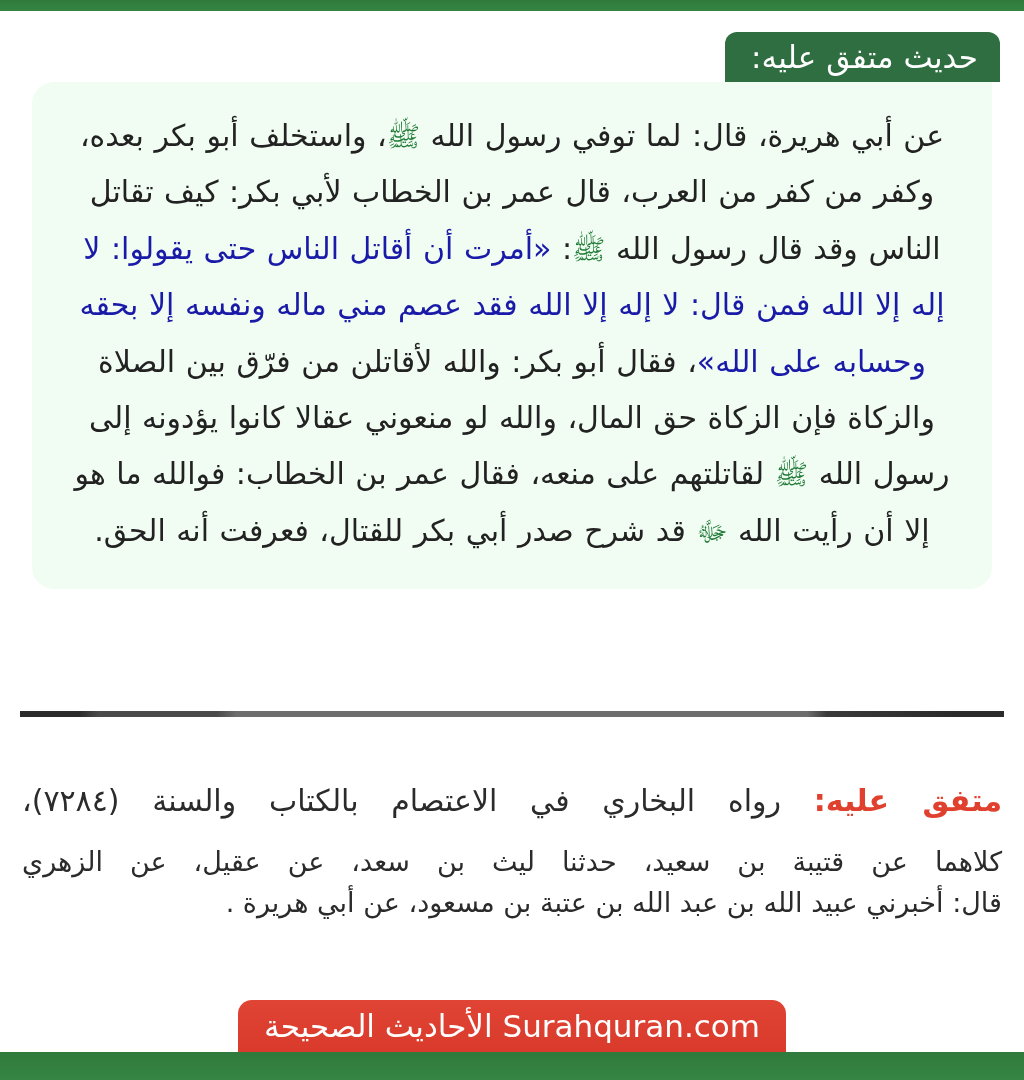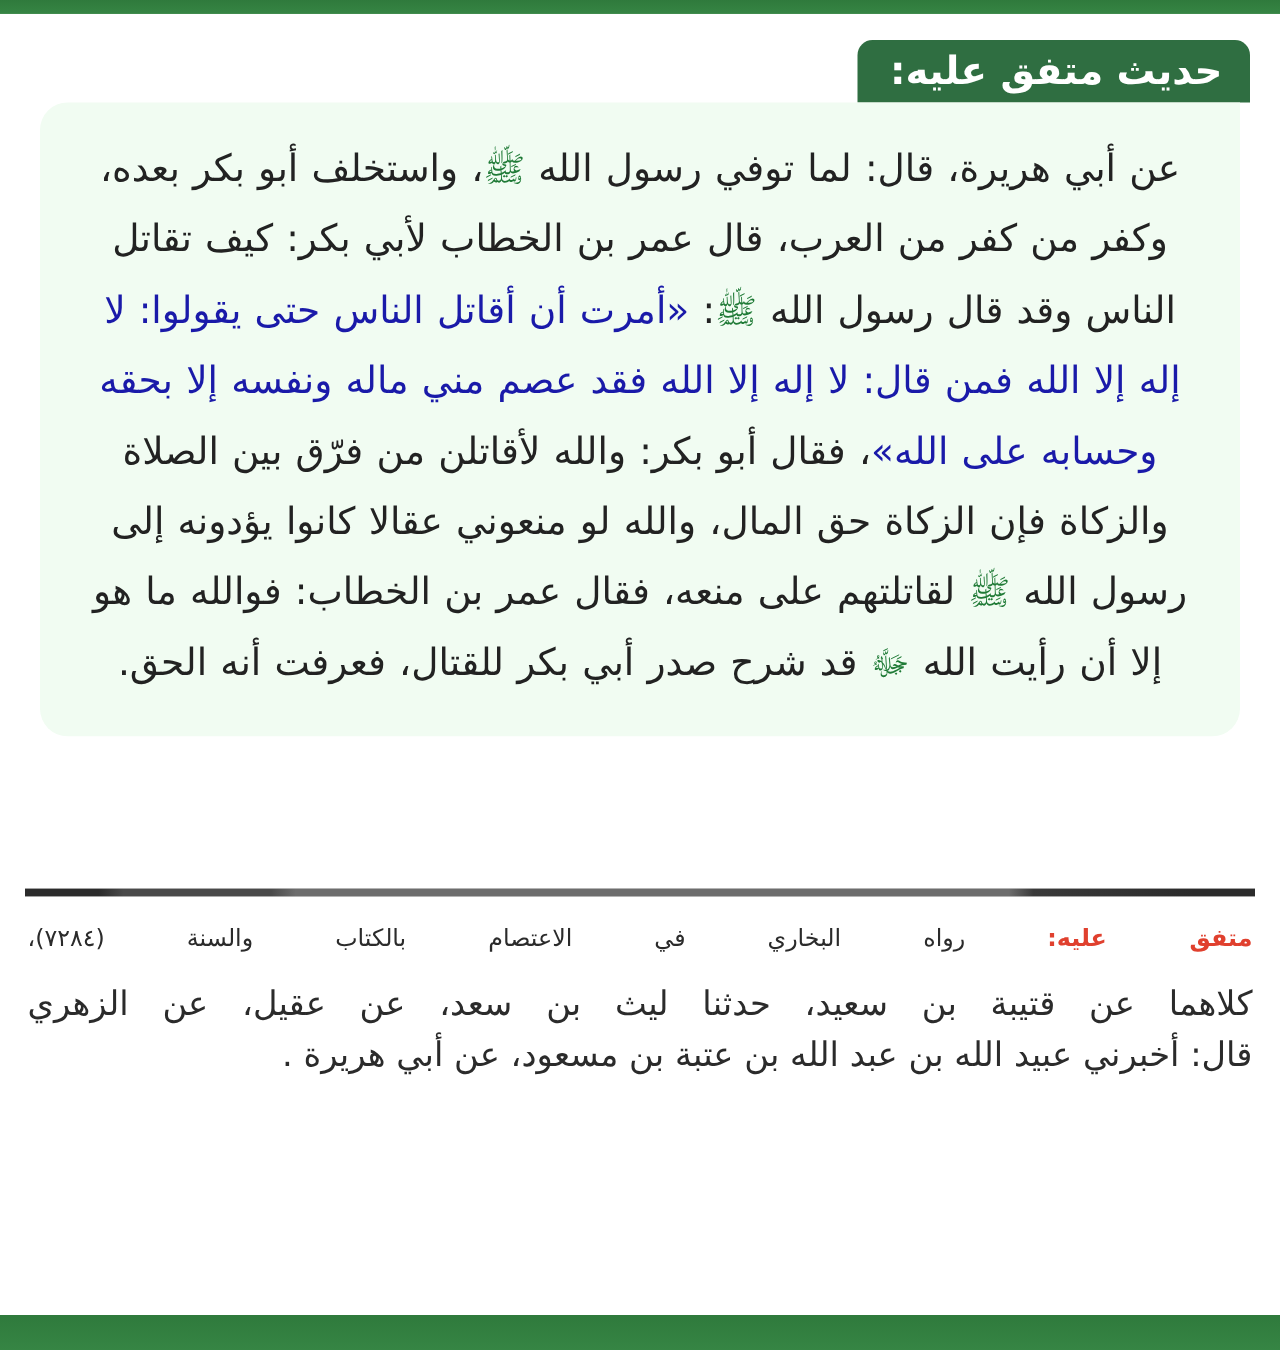--- a/index.html
+++ b/index.html
@@ -55,21 +55,21 @@
   }
   .badge {
     background: #2f6e41;
     color: #ffffff;
     border-radius: 12px 12px 0 0;
     height: 50px;
     line-height: 50px;
     padding: 0 22px 0 26px;
     font-size: 31px;
     font-family: "DejaVu Sans", "Liberation Sans", sans-serif;
-    font-weight: 700;
+    font-weight: 400;
     white-space: nowrap;
     letter-spacing: 0.5px;
   }
 
   
   .hadith-panel {
     position: absolute;
     top: 71px;
     right: 32px;
     left: 32px;
@@ -112,26 +112,27 @@
 
   
   .source-block {
     position: absolute;
     top: 726px;
     right: 22px;
     left: 22px;
     direction: rtl;
   }
   .source-line {
-    font-size: 19px;
+    font-size: 30px;
     line-height: 1.48;
     color: #2b2b2b;
     text-align: justify;
     text-align-last: justify;
     font-weight: 400;
+    margin-top: 42px;
   }
   .source-line.last-right {
     text-align-last: right;
   }
   .source-label {
     color: #e0402e;
     font-weight: bold;
   }
   .isnad-block {
     margin-top: 18px;
@@ -195,16 +196,19 @@
 
   <div class="source-block">
     <div class="source-line"><span class="source-label">متفق عليه:</span><span> رواه البخاري في الاعتصام بالكتاب والسنة (٧٢٨٤)،</span></div>
 
     <div class="isnad-block">
       <div class="isnad-line">كلاهما عن قتيبة بن سعيد، حدثنا ليث بن سعد، عن عقيل، عن الزهري</div>
       <div class="isnad-line last-right">قال: أخبرني عبيد الله بن عبد الله بن عتبة بن مسعود، عن أبي هريرة .</div>
     </div>
   </div>
 
+  <div class="brand-row">
+    <div class="brand-banner"><span class="brand-domain">Surahquran.com</span><span>&nbsp;</span><span>الأحاديث الصحيحة</span></div>
+  </div>
 
 </div>
 
 <div class="rail rail-bottom"></div>
 
 </body></html>

